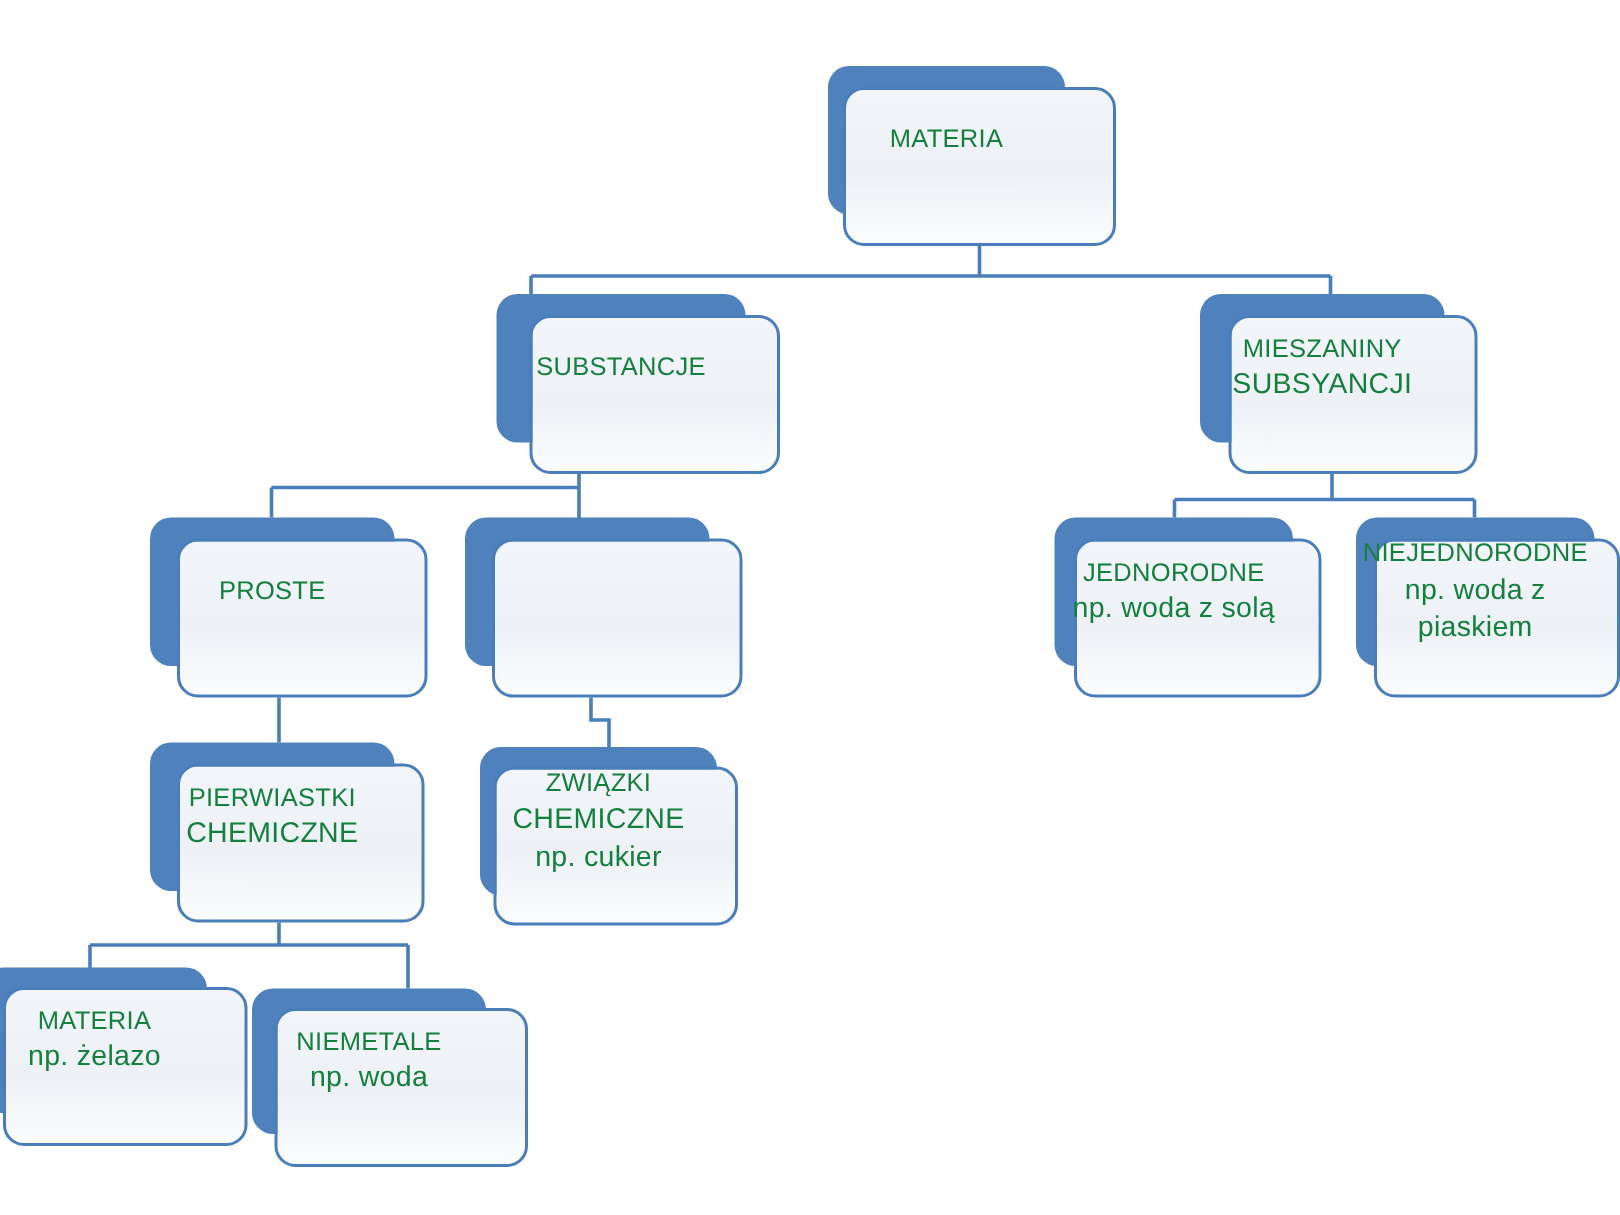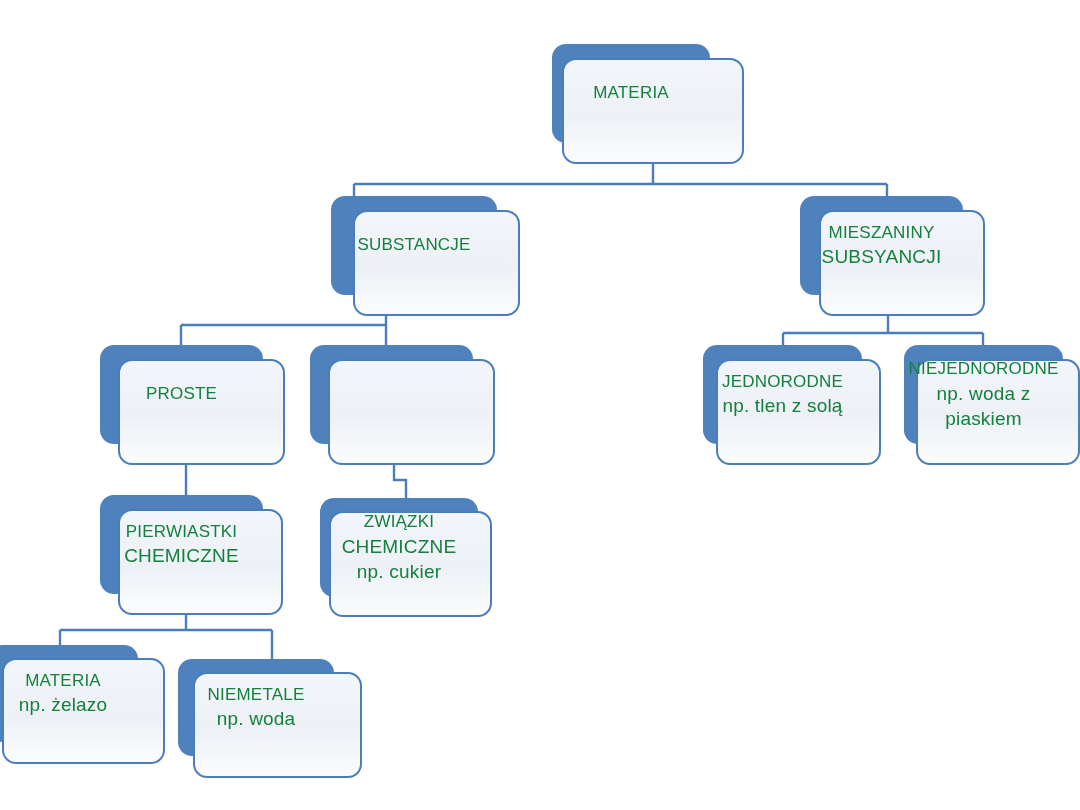--- a/index.html
+++ b/index.html
@@ -114,21 +114,21 @@
       </div>
       <div class="node" style="left: 310px; top: 345px; width: 185px; height: 120px;">
         <div class="shadow-box" style="left: 0px; top: 0px; width: 163px; height: 99px;"></div>
         <div class="front-box" style="left: 18px; top: 14px; width: 167px; height: 106px;"></div>
       </div>
       <div class="node" style="left: 703px; top: 345px; width: 178px; height: 120px;">
         <div class="shadow-box" style="left: 0px; top: 0px; width: 159px; height: 99px;"></div>
         <div class="front-box" style="left: 13px; top: 14px; width: 165px; height: 106px;"></div>
         <div class="label" style="left: 0px; top: 0px; width: 159px; height: 99px;">
           <span class="line-main">JEDNORODNE</span>
-          <span class="line-sub">np. tlen z solą</span>
+          <span class="line-sub">np. woda z solą</span>
         </div>
       </div>
       <div class="node" style="left: 904px; top: 345px; width: 176px; height: 120px; padding-left: 37px;">
         <div class="shadow-box" style="left: 0px; top: 0px; width: 159px; height: 99px;"></div>
         <div class="front-box" style="left: 12px; top: 14px; width: 164px; height: 106px;"></div>
         <div class="label" style="left: 0px; top: 0px; width: 159px; height: 99px;">
           <span class="line-main">NIEJEDNORODNE</span>
           <span class="line-sub">np. woda z</span>
           <span class="line-sub">piaskiem</span>
         </div>
@@ -151,21 +151,21 @@
         </div>
       </div>
       <div class="node" style="left: -12px; top: 645px; width: 177px; height: 119px;">
         <div class="shadow-box" style="left: 0px; top: 0px; width: 150px; height: 97px;"></div>
         <div class="front-box" style="left: 14px; top: 13px; width: 163px; height: 106px;"></div>
         <div class="label" style="left: 0px; top: 0px; width: 150px; height: 97px;">
           <span class="line-main">MATERIA</span>
           <span class="line-sub">np. żelazo</span>
         </div>
       </div>
-      <div class="node" style="left: 178px; top: 659px; width: 184px; height: 119px;">
+      <div class="node" style="left: 168px; top: 659px; width: 184px; height: 119px;">
         <div class="shadow-box" style="left: 0px; top: 0px; width: 156px; height: 97px;"></div>
         <div class="front-box" style="left: 15px; top: 13px; width: 169px; height: 106px;"></div>
         <div class="label" style="left: 0px; top: 0px; width: 156px; height: 97px;">
           <span class="line-main">NIEMETALE</span>
           <span class="line-sub">np. woda</span>
         </div>
       </div>
     </div>
 
 </div>

